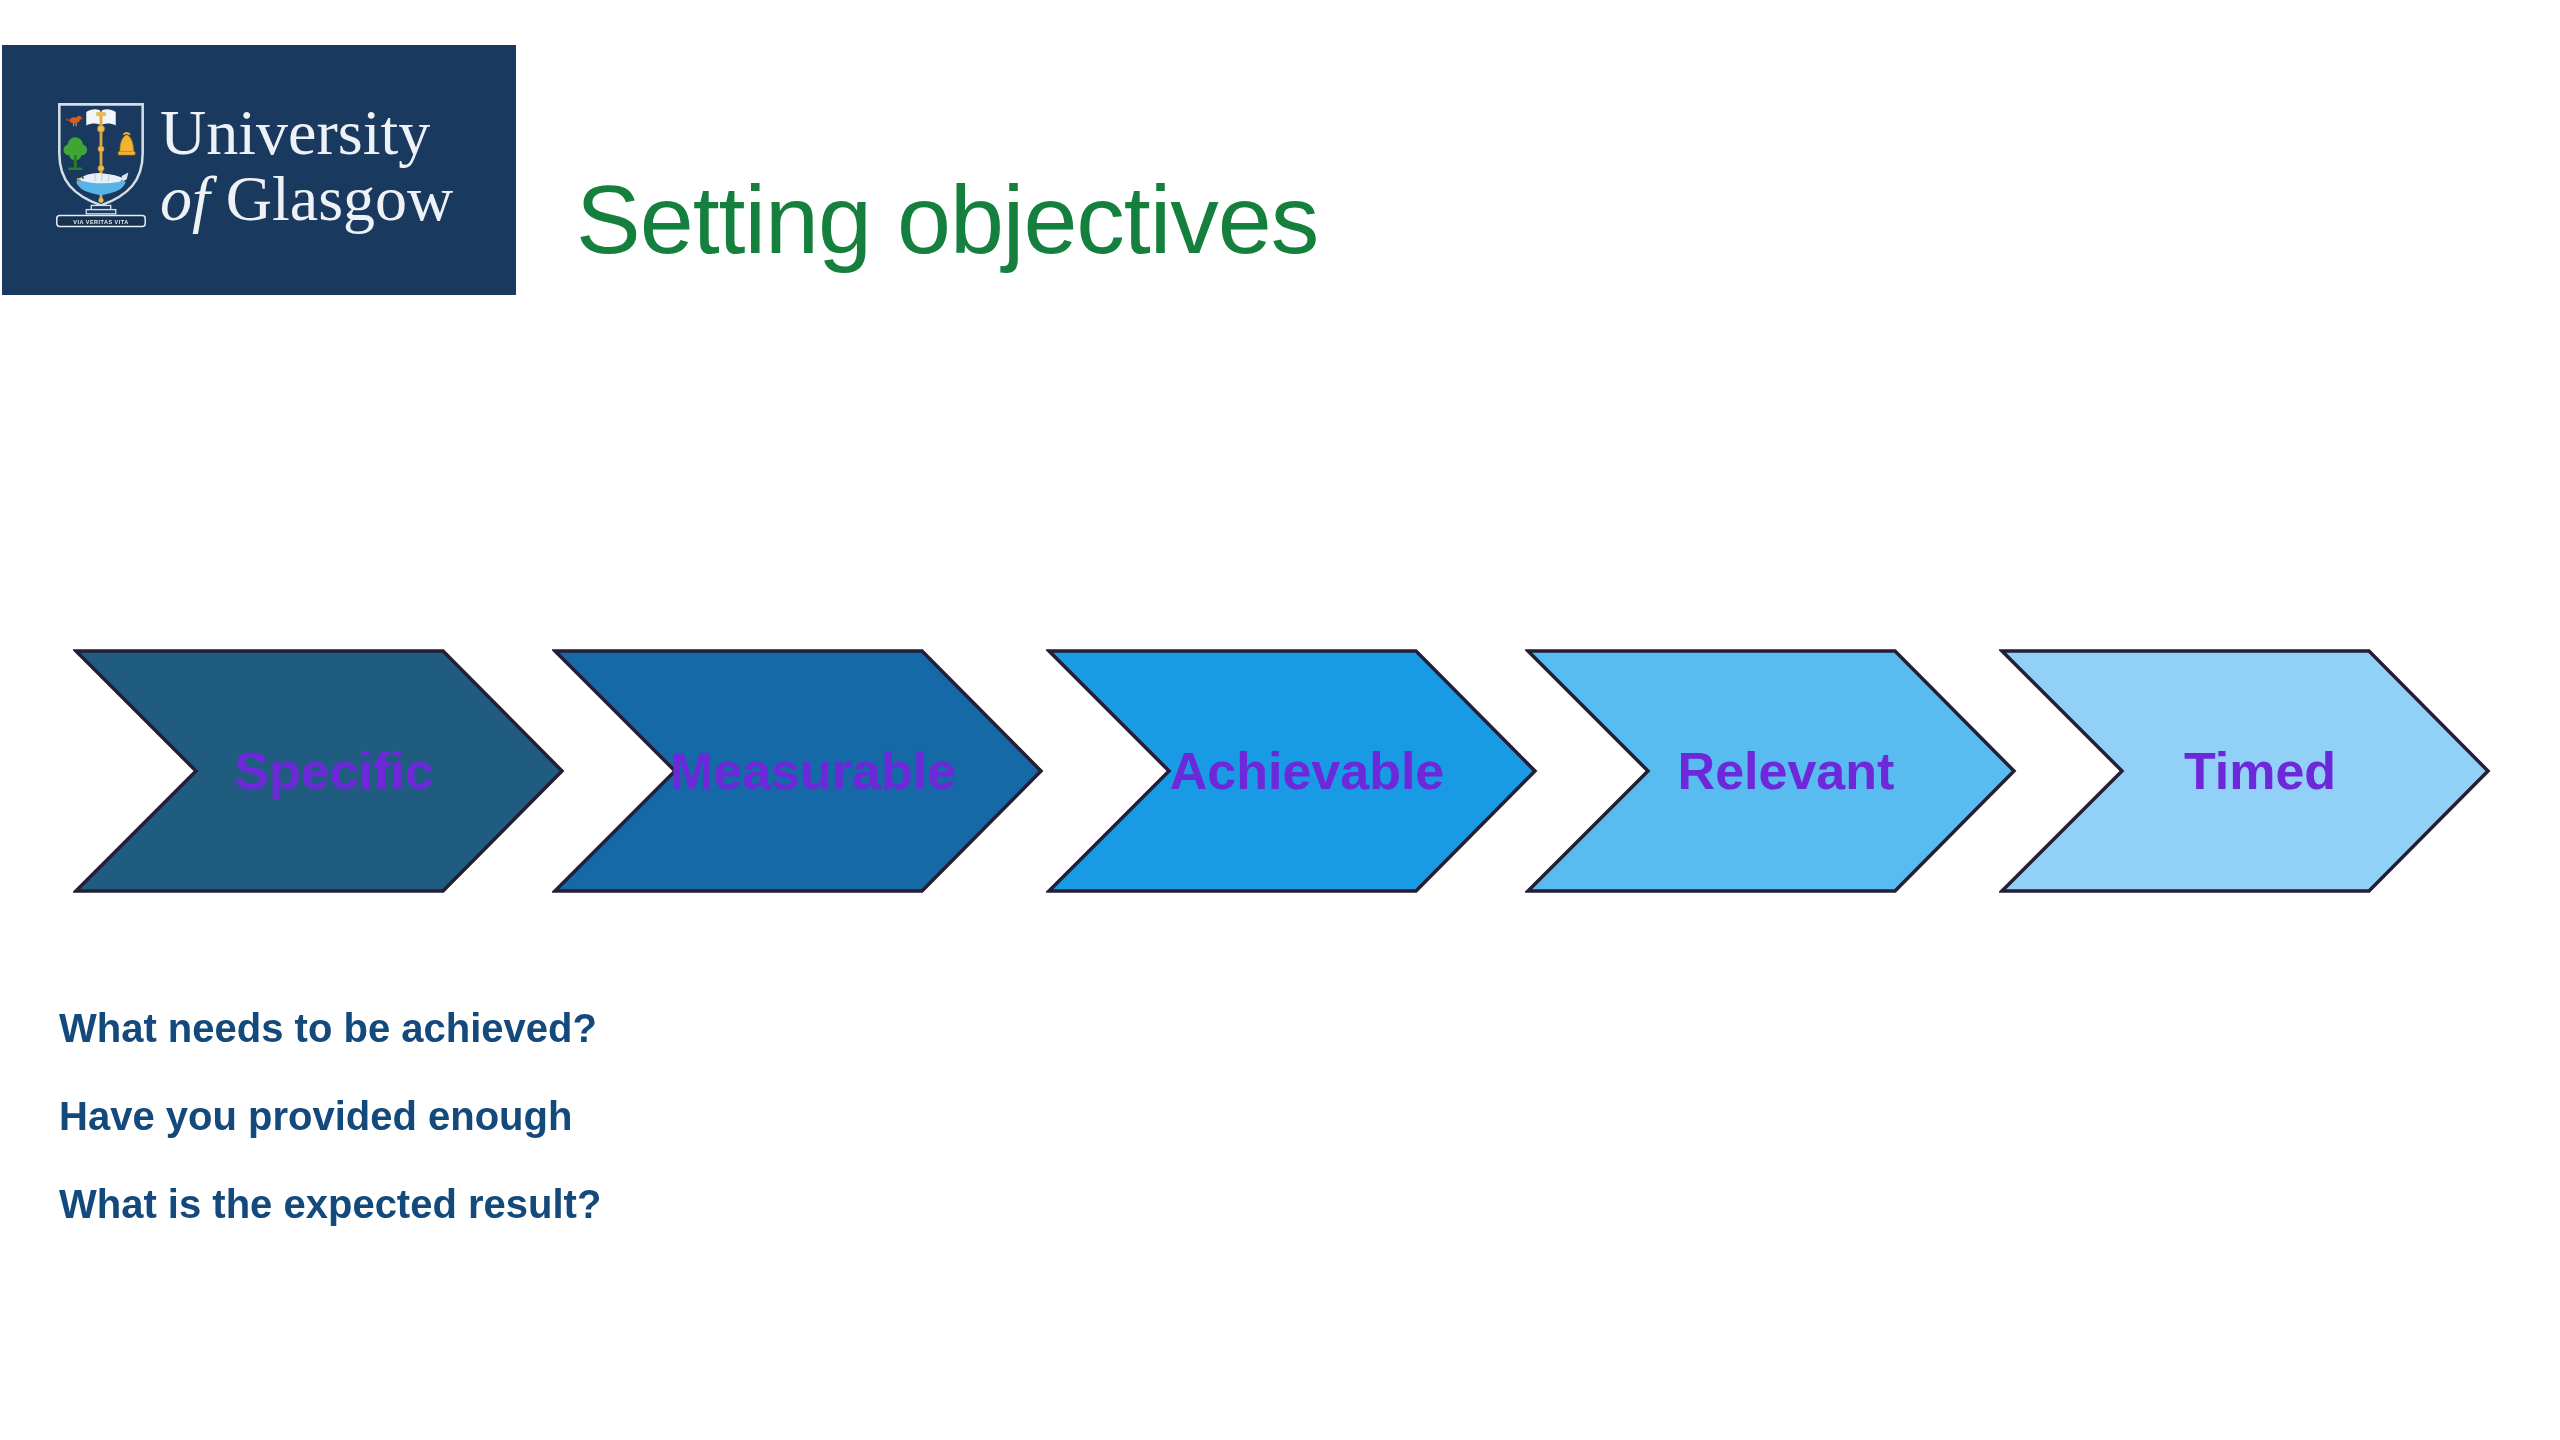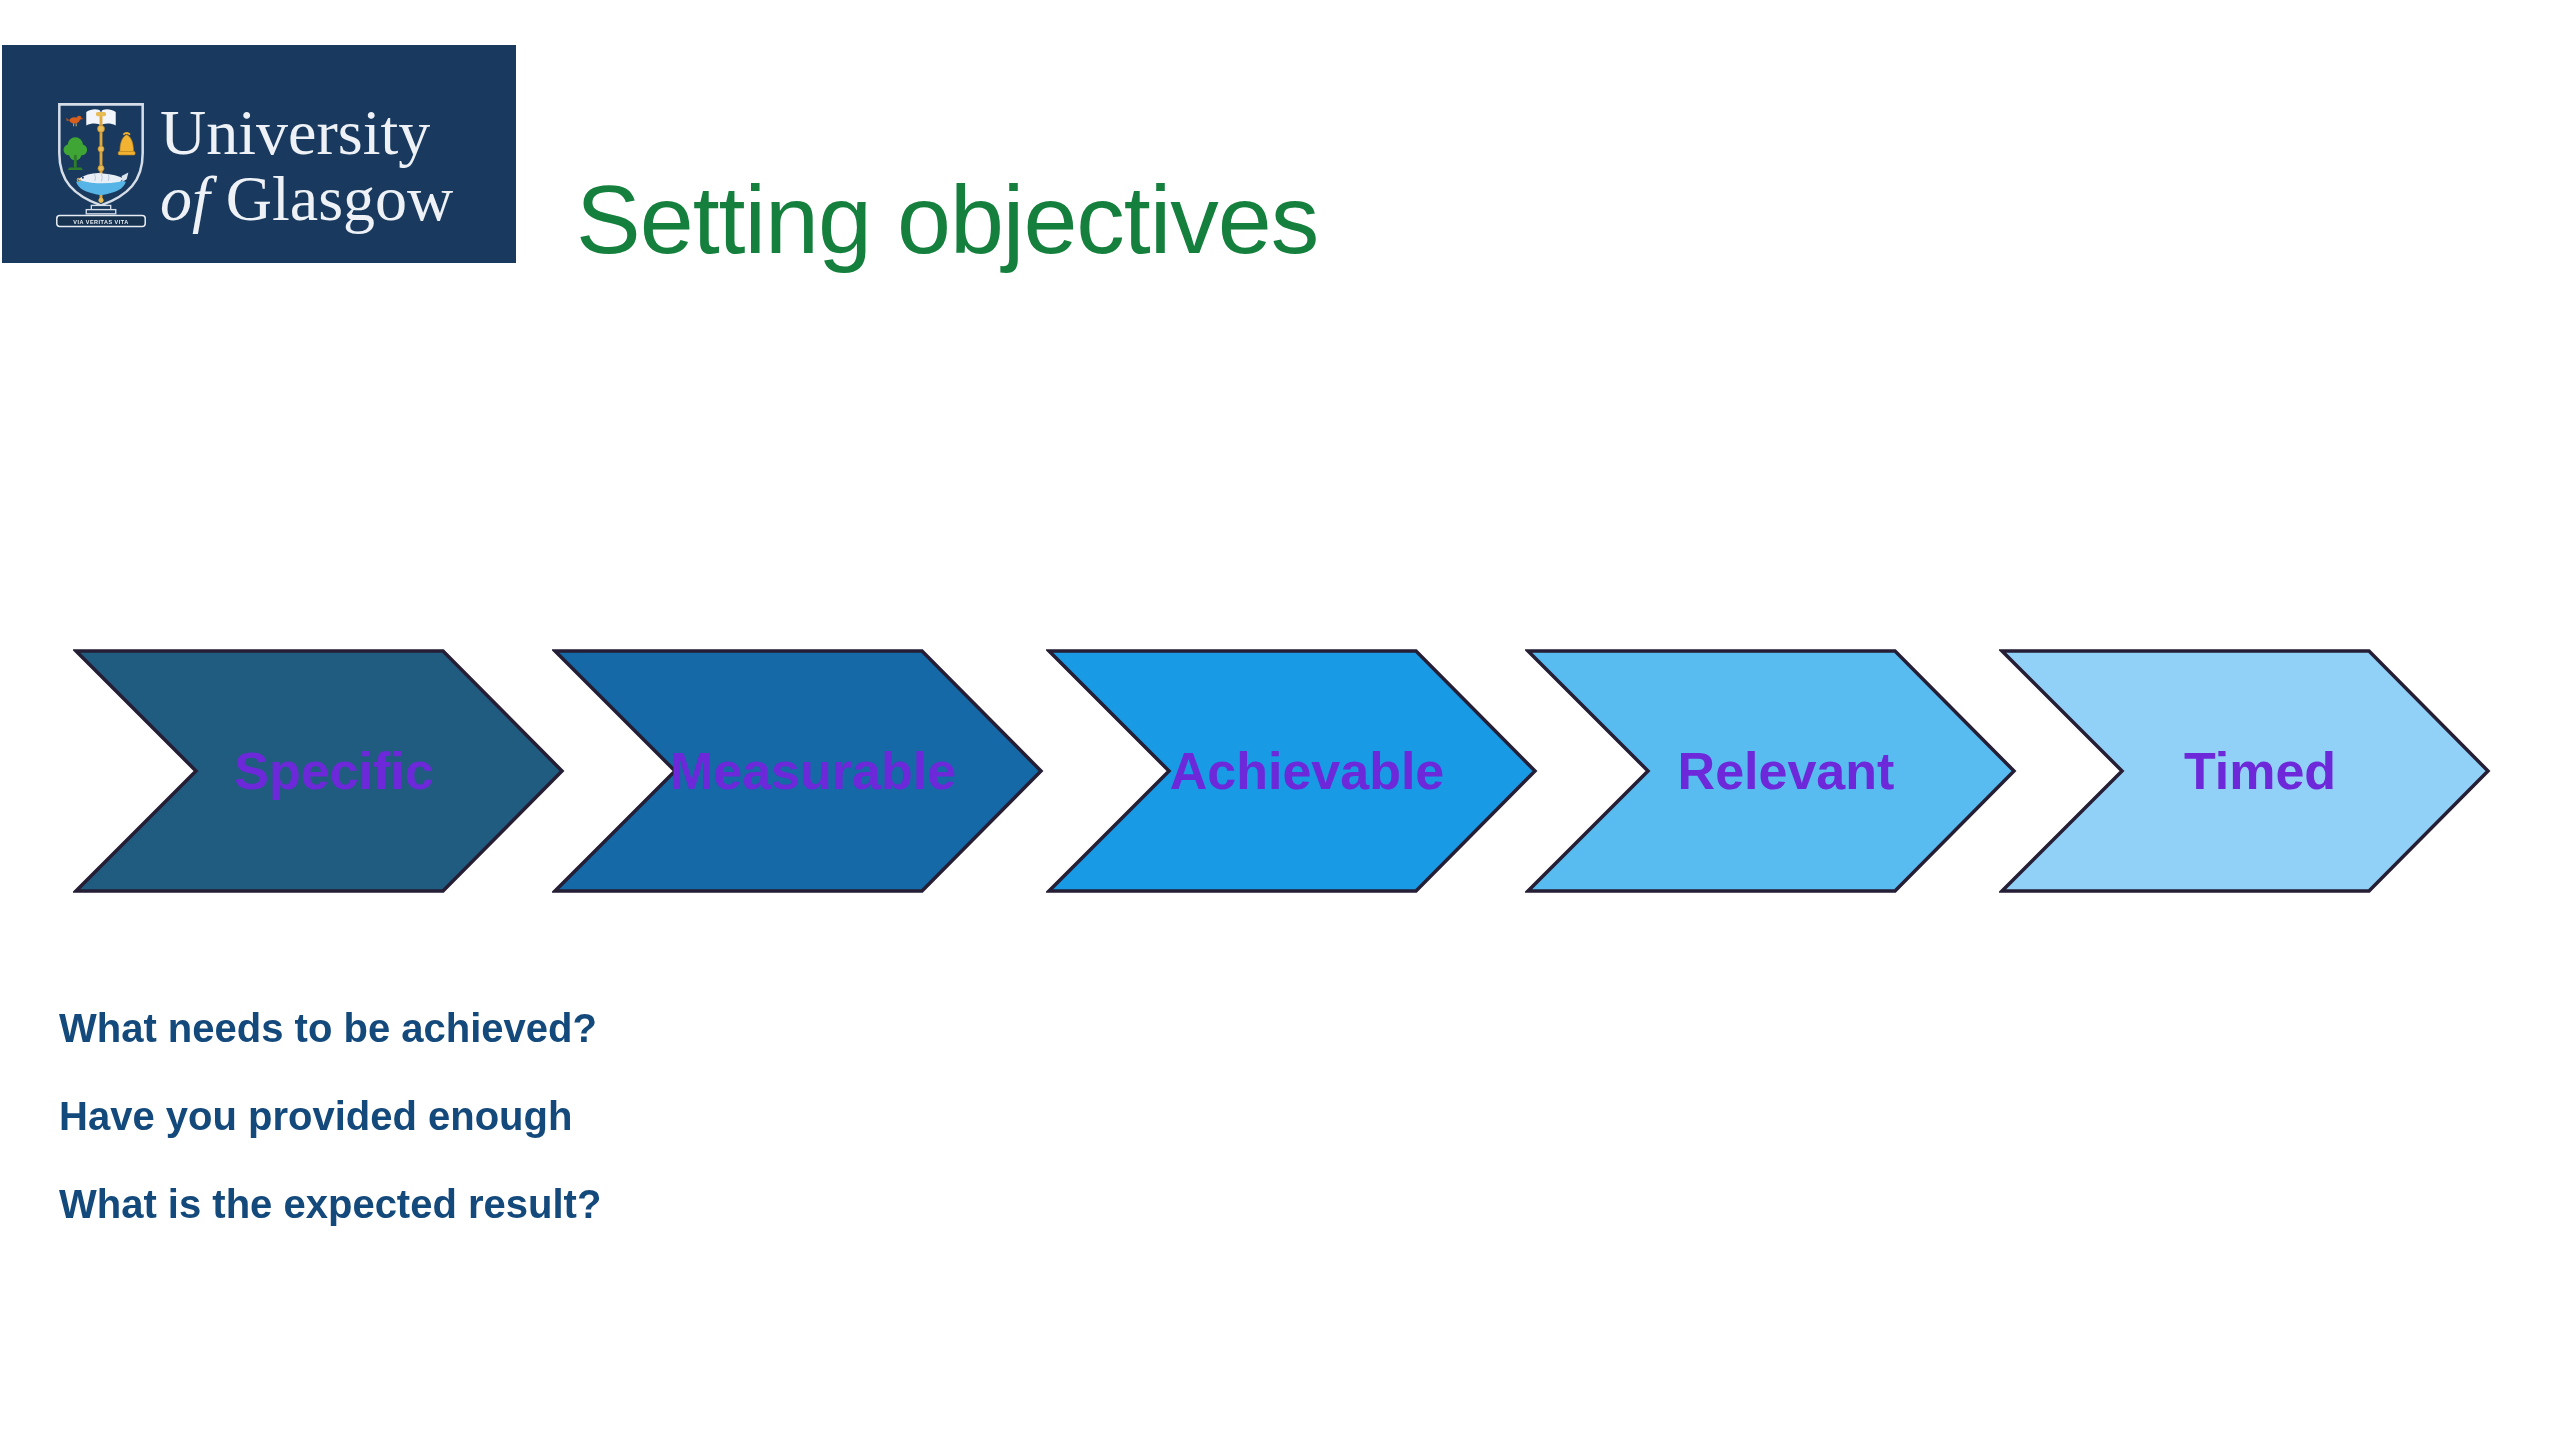--- a/index.html
+++ b/index.html
@@ -6,21 +6,21 @@
   .slide{
     position:relative;
     width:2560px;height:1440px;
     background:#ffffff;
     overflow:hidden;
     font-family:"Liberation Sans",sans-serif;
   }
   
   .logo-box{
     position:absolute;left:2px;top:45px;
-    width:514px;height:218px;
+    width:514px;height:250px;
     background:#193a5e;
   }
   .crest{position:absolute;left:50px;top:56px;width:98px;height:128px;}
   .logo-text{
     position:absolute;left:158px;top:55px;
     color:#eef2f7;
     font-family:"Liberation Serif",serif;
     font-size:64px;line-height:66px;white-space:nowrap;
   }
   .logo-text .of{font-style:italic;}

